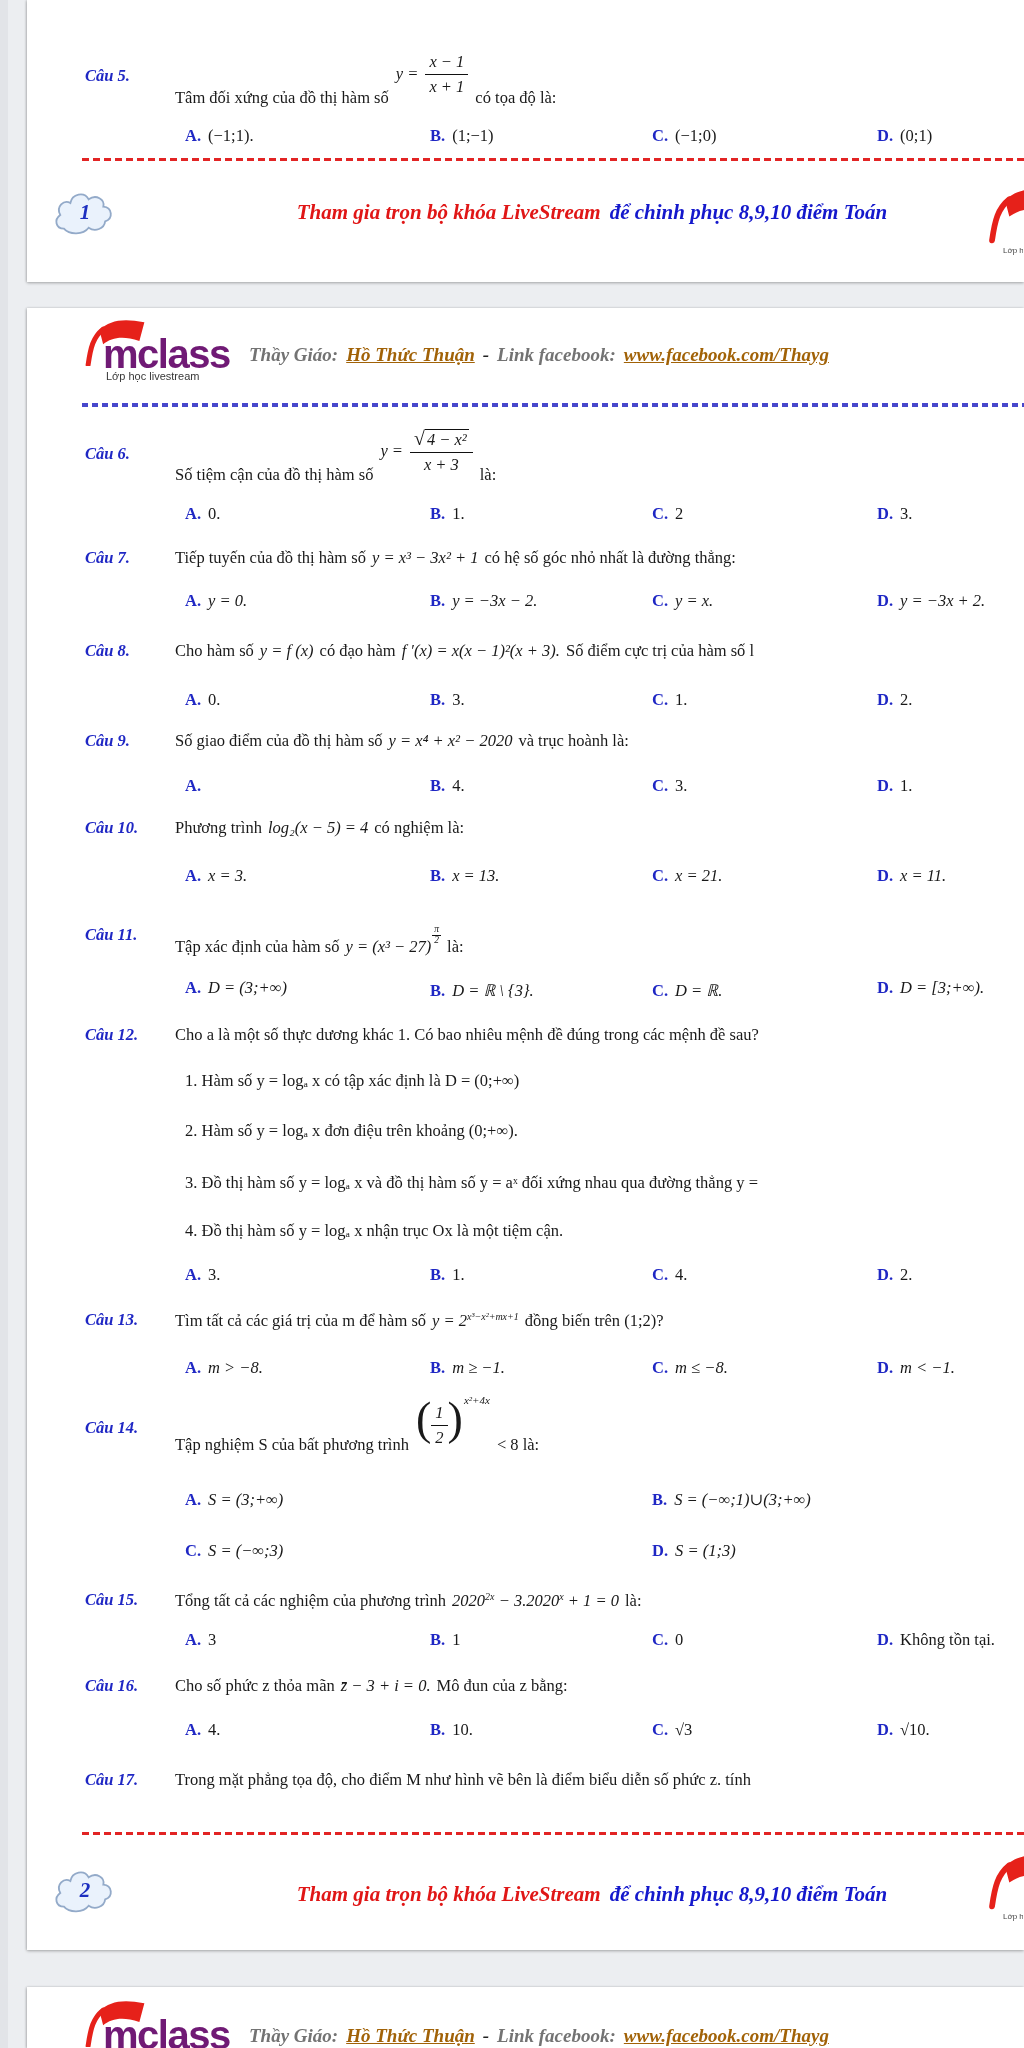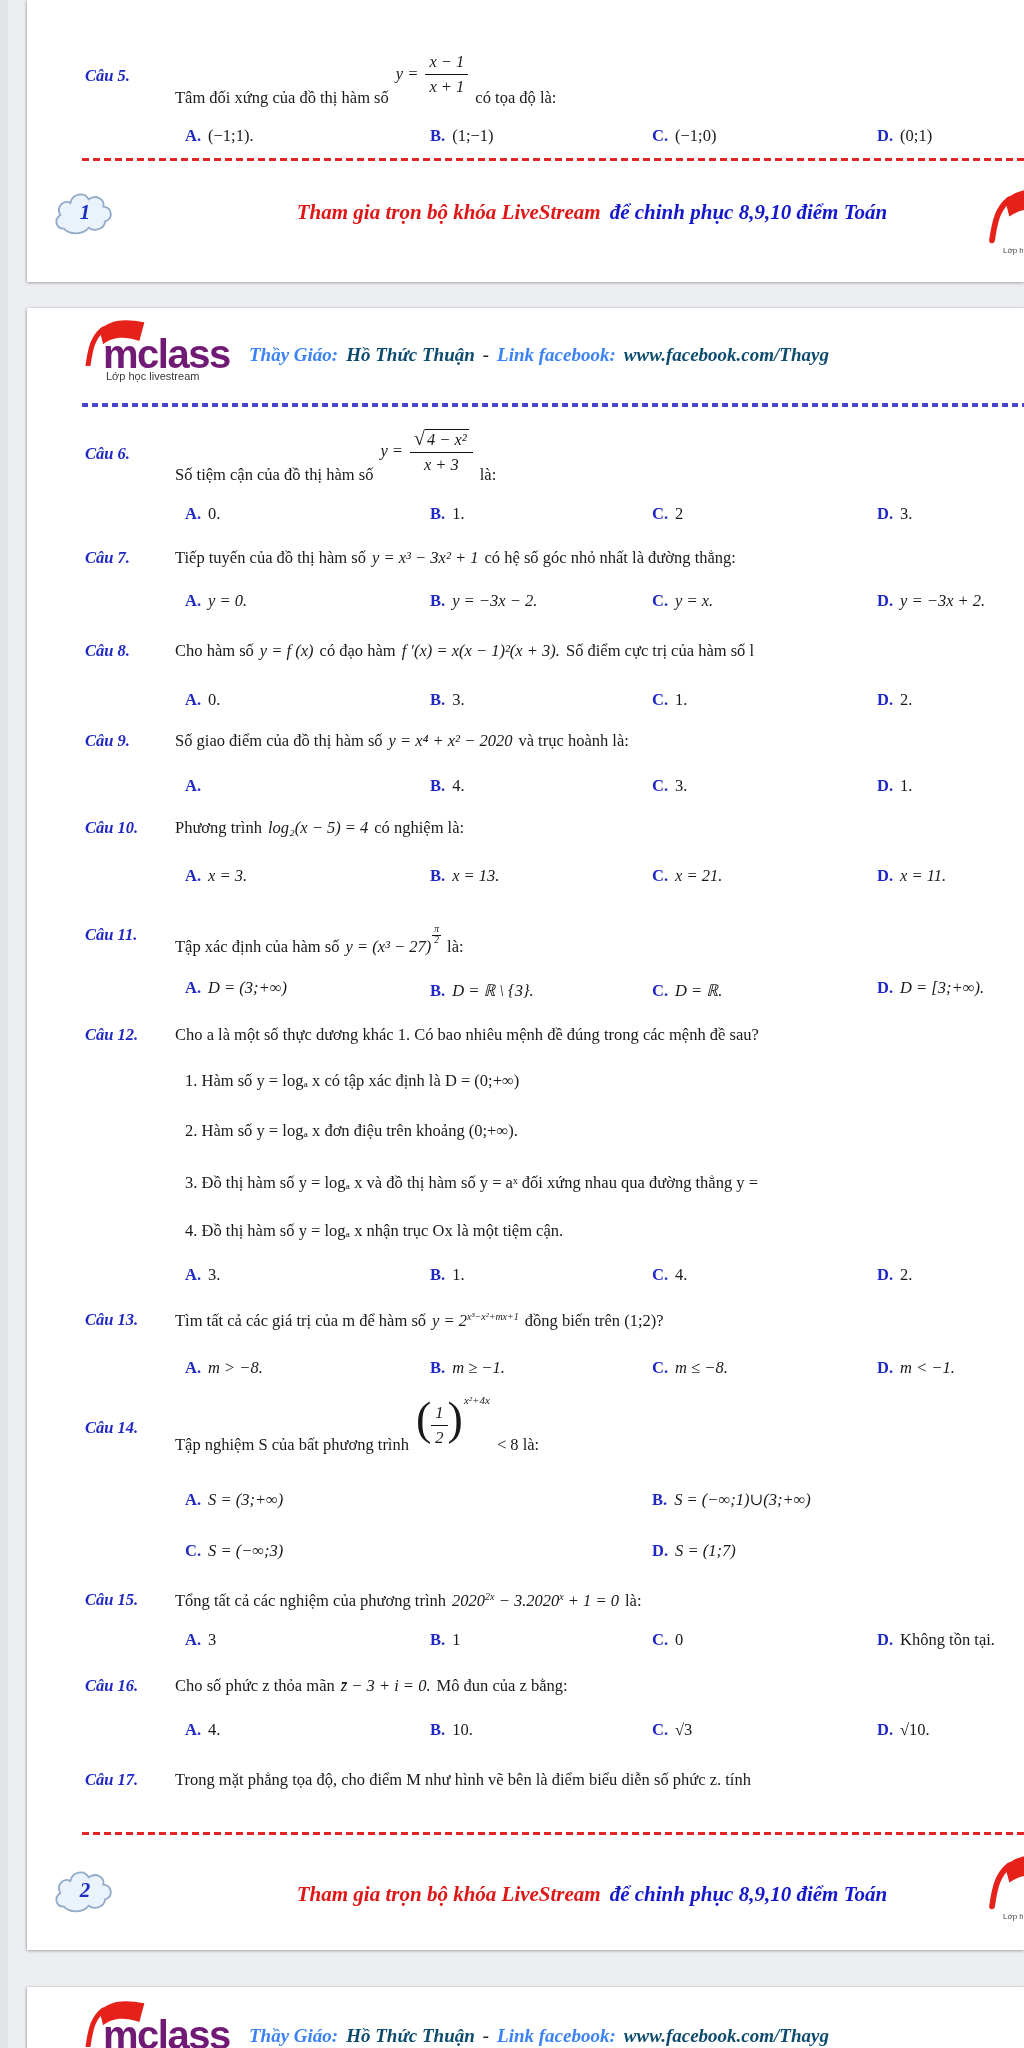--- a/index.html
+++ b/index.html
@@ -47,22 +47,22 @@
             color:#1d2fc0;font-weight:bold;font-style:italic;font-size:21px;}
   .bannertxt{position:absolute;left:170px;width:790px;text-align:center;
              font-weight:bold;font-style:italic;font-size:21px;white-space:nowrap;}
   .bannertxt .r{color:#e01616;margin-right:9px;}
   .bannertxt .b{color:#1418cc;}
   .brandname{position:absolute;font-family:"Liberation Sans","DejaVu Sans",sans-serif;
              font-weight:bold;font-size:40px;letter-spacing:-1.5px;color:#701a75;font-style:normal;}
   .brandtag{position:absolute;font-family:"Liberation Sans","DejaVu Sans",sans-serif;
             font-size:11px;color:#383838;}
   .hdrline{position:absolute;font-size:19px;font-weight:bold;font-style:italic;white-space:nowrap;}
-  .hdrline .r{color:#3b82f6;margin-right:8px;}
-  .hdrline .b{color:#0c4a6e;margin-right:8px;}
+  .hdrline .r{color:#737373;margin-right:8px;}
+  .hdrline .b{color:#a16207;margin-right:8px;text-decoration:underline;}
   .hdrline .k{color:#222;margin-right:8px;}
   .flagsvg{position:absolute;}
   .tinytag{position:absolute;font-family:"Liberation Sans","DejaVu Sans",sans-serif;
            font-size:8px;color:#444;width:20px;overflow:hidden;white-space:nowrap;}
 </style>
 </head>
 <body>
 
 <svg width="0" height="0" style="position:absolute" aria-hidden="true">
   <defs>
@@ -255,21 +255,21 @@
       <span class="tx">Tập nghiệm S của bất phương trình</span>
       <span class="fm"><span class="bigp">(</span><span class="frac"><span class="fn">1</span><span class="fd">2</span></span><span class="bigp">)</span><sup class="bigexp">x²+4x</sup></span>
       <span class="tx">&lt; 8 là:</span>
     </div>
     <div class="orow" style="top:1182px">
       <span class="opt oA"><b class="ol">A.</b><span class="fm">S = (3;+∞)</span></span>
       <span class="opt oB2"><b class="ol">B.</b><span class="fm">S = (−∞;1)∪(3;+∞)</span></span>
     </div>
     <div class="orow" style="top:1233px">
       <span class="opt oA"><b class="ol">C.</b><span class="fm">S = (−∞;3)</span></span>
-      <span class="opt oB2"><b class="ol">D.</b><span class="fm">S = (1;7)</span></span>
+      <span class="opt oB2"><b class="ol">D.</b><span class="fm">S = (1;3)</span></span>
     </div>
   </div>
 
   <div>
     <span class="qnum" style="top:1282px">Câu 15.</span>
     <div class="qtext" style="top:1282px">
       <span class="tx">Tổng tất cả các nghiệm của phương trình</span><span class="fm"><span>2020</span><sup class="sx">2x</sup> <span>− 3.2020</span><sup class="sx">x</sup> <span>+ 1 = 0</span></span><span class="tx">là:</span>
     </div>
     <div class="orow" style="top:1322px">
       <span class="opt oA"><b class="ol">A.</b><span class="tx">3</span></span>

